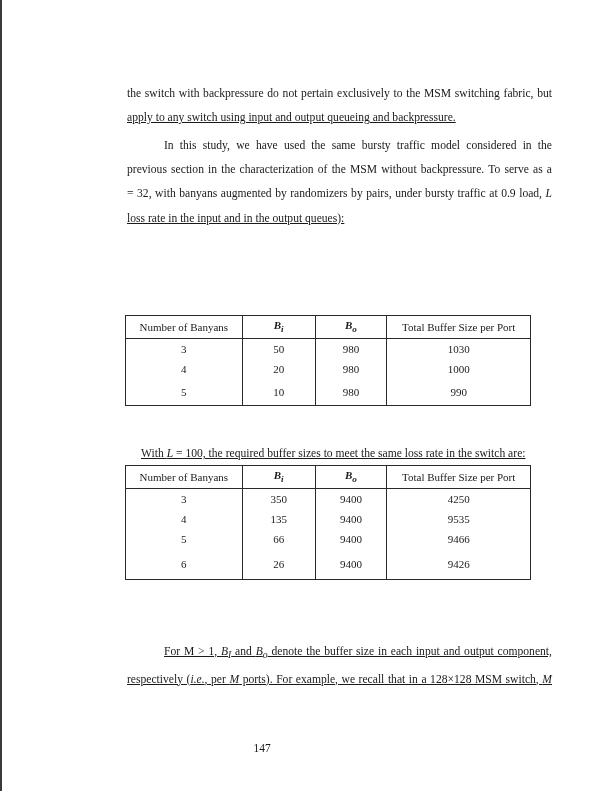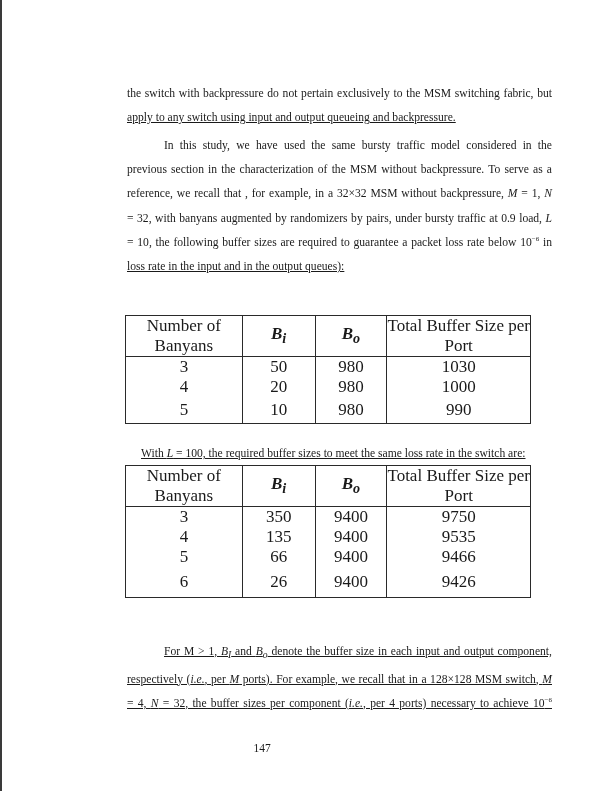--- a/index.html
+++ b/index.html
@@ -11,21 +11,21 @@
   .p {
     position: absolute; left: 111px; width: 425px; font-size: 11.6px; line-height: 24.2px;
     text-align: justify; margin: 16px;
   }
   .p .line { display: block; text-align: justify; text-align-last: justify; white-space: nowrap; }
   .p .line.last { text-align-last: left; text-decoration: underline; }
   .indent { padding-left: 37px; }
   sup { font-size: 7px; vertical-align: 5px; line-height: 0; }
   i { font-style: italic; }
   table {
-    position: absolute; border-collapse: collapse; font-size: 17px;
+    position: absolute; border-collapse: collapse; font-size: 11px;
     border: 1.3px solid #2a2a2a;
   }
   th, td { text-align: center; padding: 0; }
   th { font-weight: normal; border-bottom: 1.3px solid #2a2a2a; height: 22px; }
   td { height: 20px; }
   th + th, td + td { border-left: 1.3px solid #2a2a2a; }
   .bi { font-weight: bold; font-style: italic; }
   .pagenum { position: absolute; left: 0; width: 524px; top: 742px; text-align: center; font-size: 11.5px; }
 </style>
 </head>
@@ -34,23 +34,21 @@
 <div class="edge"></div>
 
 <div class="p" style="top:66px;">
   <span class="line">the switch with backpressure do not pertain exclusively to the MSM switching fabric, but</span>
   <span class="line last">apply to any switch using input and output queueing and backpressure.</span>
 </div>
 
 <div class="p" style="top:118px;">
   <span class="line indent">In this study, we have used the same bursty traffic model considered in the</span>
   <span class="line">previous section in the characterization of the MSM without backpressure. To serve as a</span>
-  <span class="line"><span>reference, we recall that , for example, in a 32×32 MSM without backpressure, </span><i>M</i><span> = 1, </span><i>N</i></span>
   <span class="line"><span>= 32, with banyans augmented by randomizers by pairs, under bursty traffic at 0.9 load, </span><i>L</i></span>
-  <span class="line"><span>= 10, the following buffer sizes are required to guarantee a packet loss rate below  10</span><sup>−6</sup><span> in</span></span>
   <span class="line last">loss rate in the input and in the output queues):</span>
 </div>
 
 <table style="left:125px; top:315px; width:406px;">
   <colgroup>
       <col style="width:117px">
       <col style="width:73px">
       <col style="width:72px">
       <col style="width:144px">
     </colgroup>
@@ -97,21 +95,21 @@
       <tr>
     <th>Number of Banyans</th>
     <th><span class="bi">B</span><sub class="bi">i</sub></th>
     <th><span class="bi">B</span><sub class="bi">o</sub></th>
     <th>Total Buffer Size per Port</th>
   </tr>
   <tr>
     <td>3</td>
         <td>350</td>
         <td>9400</td>
-        <td>9750</td>
+        <td>4250</td>
   </tr>
   <tr>
     <td>4</td>
         <td>135</td>
         <td>9400</td>
         <td>9535</td>
   </tr>
   <tr>
     <td>5</td>
         <td>66</td>
@@ -123,16 +121,15 @@
         <td>26</td>
         <td>9400</td>
         <td>9426</td>
   </tr>
 </tbody>
   </table>
 
 <div class="p" style="top:624px;text-decoration:underline;">
   <span class="line indent"><span>For M &gt; 1, </span><i>B</i><sub><i>I</i></sub><span> and </span><i>B</i><sub><i>o</i></sub><span> denote the buffer size in each input and output component,</span></span>
   <span class="line"><span>respectively (</span><i>i.e.</i><span>, per </span><i>M</i><span> ports). For example, we recall that in a 128×128 MSM switch, </span><i>M</i></span>
-  <span class="line"><span>= 4, </span><i>N</i><span> = 32, the buffer sizes per component (</span><i>i.e.</i><span>, per 4 ports) necessary to achieve 10</span><sup>−6</sup></span>
 </div>
 
 <div class="pagenum">147</div>
 
 </body></html>

